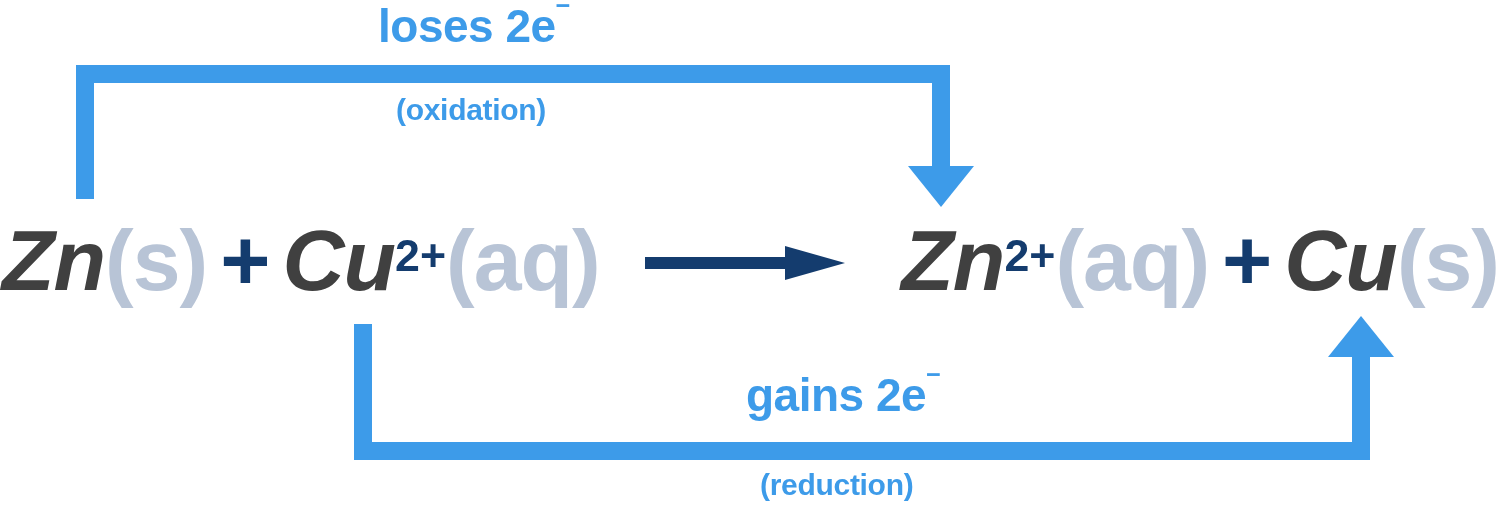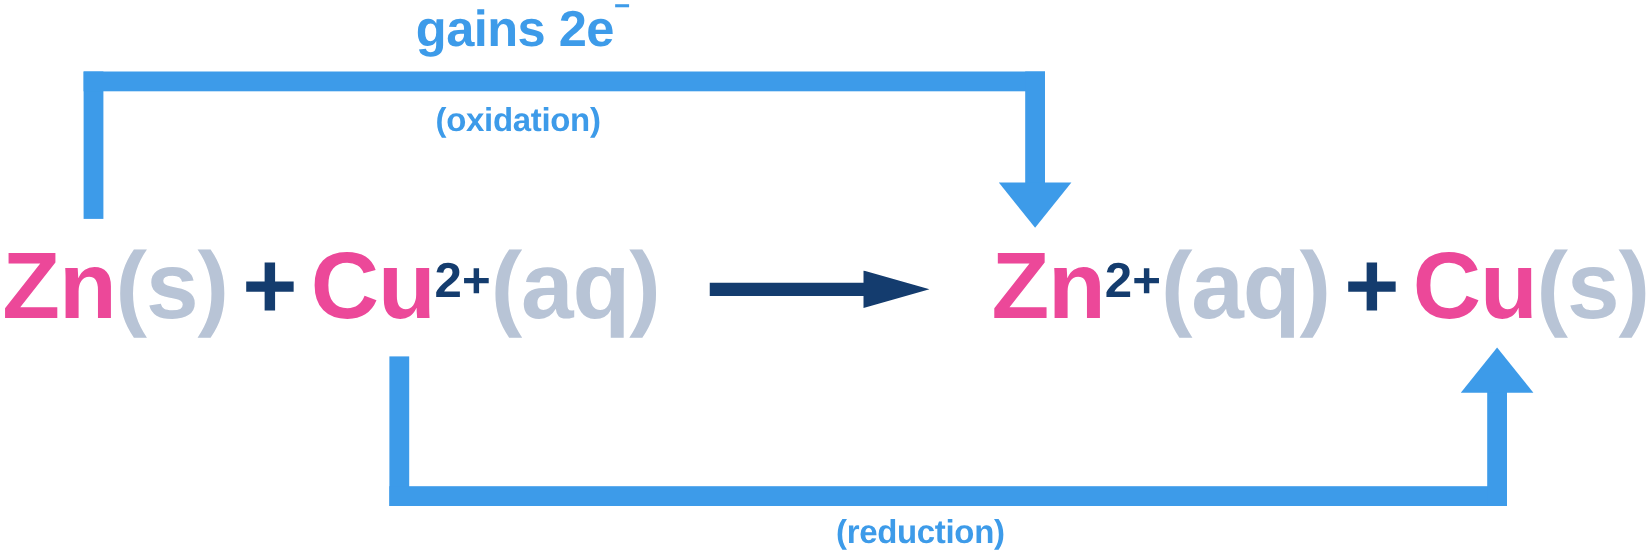--- a/index.html
+++ b/index.html
@@ -32,21 +32,21 @@
     letter-spacing: -1px;
   }
   .eq-side {
     display: inline-flex;
     align-items: baseline;
     white-space: nowrap;
   }
   .eq-left  { margin-left: 2px; }
   .eq-right { margin-right: 2px; }
 
-  .species  { color: #ec4899; }
+  .species  { color: #404040; font-style: italic; }
   .state    { color: #B8C4D6; }
   .plus     { color: #143C6E; padding: 0 13px; }
   .sup {
     font-size: 0.52em;
     vertical-align: super;
     position: relative;
     top: -0.42em;
     letter-spacing: 0px;
     color: #143C6E;
   }
@@ -123,24 +123,27 @@
   <div class="bar ox-top"></div>
   <div class="bar ox-down"></div>
   <div class="arrowhead ox-head"></div>
 
   <div class="bar red-stem"></div>
   <div class="bar red-bottom"></div>
   <div class="bar red-up"></div>
   <div class="arrowhead red-head"></div>
 
   <div class="label label-main lbl-loses">
-    <span>gains 2e</span><span class="esup">−</span>
+    <span>loses 2e</span><span class="esup">−</span>
   </div>
   <div class="label label-sub lbl-ox">(oxidation)</div>
 
+  <div class="label label-main lbl-gains">
+    <span>gains 2e</span><span class="esup">−</span>
+  </div>
   <div class="label label-sub lbl-red">(reduction)</div>
 
   <div class="equation">
 
     <div class="eq-side eq-left">
       <span class="species">Zn</span>
         <span class="state">(s)</span>
       <span class="plus">+</span>
       <span class="species">Cu</span>
         <span class="sup">2+</span>

